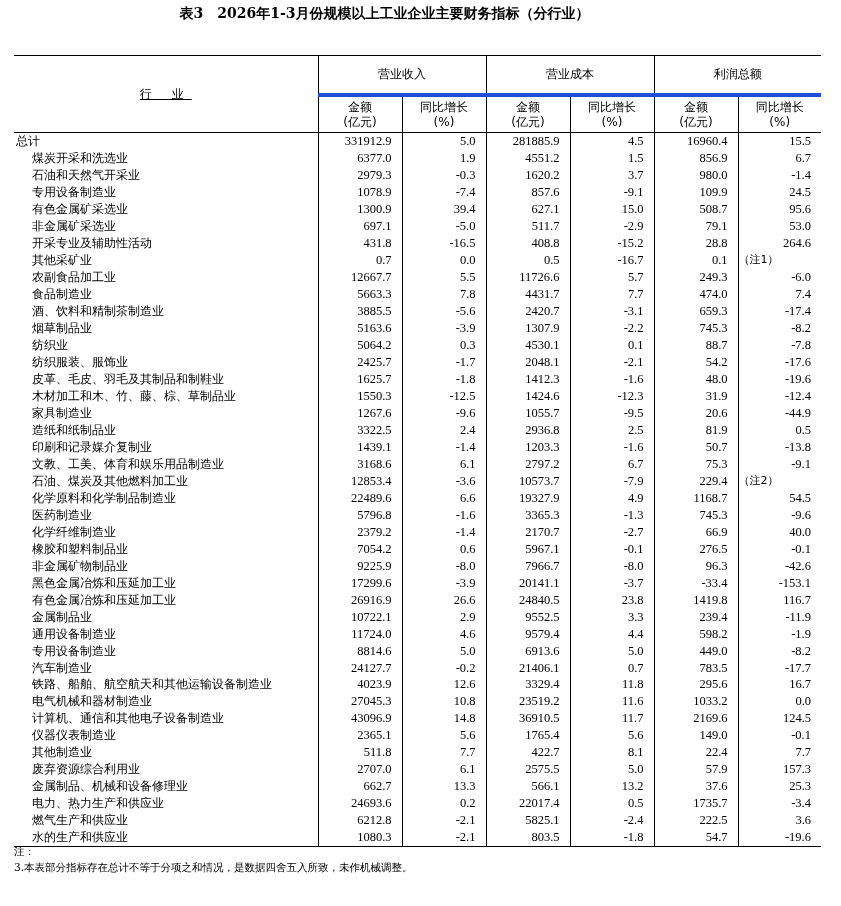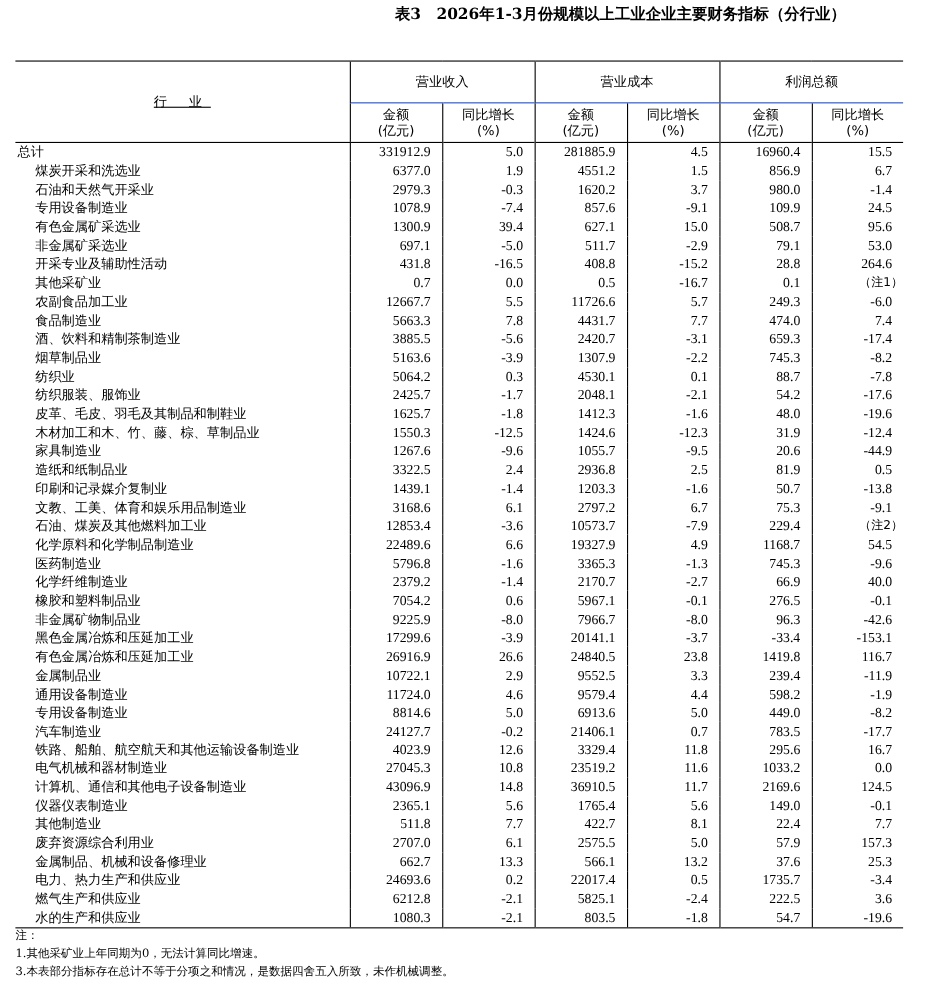--- a/index.html
+++ b/index.html
@@ -1,32 +1,32 @@
 <!DOCTYPE html>
 <html><head>
 <meta charset="utf-8">
 <style>
   html, body { margin: 0; padding: 0; background: #ffffff; }
   body { width: 841px; height: 906px; position: relative; overflow: hidden; color: #000; font-family: "DejaVu Sans", sans-serif; }
-  .title { position: absolute; top: 3px; left: 0; width: 769px; text-align: right; font-family: "DejaVu Serif", serif; font-weight: bold; font-size: 14px; line-height: 20px; }
+  .title { position: absolute; top: 3px; left: 0; width: 769px; text-align: center; font-family: "DejaVu Serif", serif; font-weight: bold; font-size: 14px; line-height: 20px; }
   .tbl { position: absolute; left: 14px; top: 55px; width: 807px; }
   table { border-collapse: collapse; width: 807px; table-layout: fixed; }
   col.c0 { width: 304px; } col.cn { width: 84px; } col.clast { width: 83px; }
   thead th { font-weight: normal; font-size: 12px; padding: 0; text-align: center; }
   thead tr.h1 th { height: 37px; border-top: 1.5px solid #000; }
   thead tr.h2 th { height: 35px; line-height: 15px; }
-  thead tr.h2 th { border-top: 1px solid #1d4ed8; }
+  thead tr.h2 th { border-top: 4px solid #1d4ed8; }
   thead tr.h2 { border-bottom: 1px solid #000; }
   th.rowhead { border-top: 1.5px solid #000; border-bottom: 1px solid #000; font-size: 12px; letter-spacing: 8px; text-decoration: underline; }
   .vl { border-left: 1px solid #000; }
   tbody td { height: 16.97px; padding: 0; font-size: 11.5px; line-height: 16px; white-space: nowrap; }
   tbody td.name { padding-left: 2px; font-size: 12px; }
   tbody td.name.sub { padding-left: 18px; }
   tbody td.num { text-align: right; padding-right: 10px; font-family: "Liberation Serif", serif; font-size: 12.5px; }
-  tbody td.num.note { text-align: right; padding-right: 0; font-family: "DejaVu Sans", sans-serif; font-size: 11px; }
+  tbody td.num.note { text-align: left; padding-right: 0; font-family: "DejaVu Sans", sans-serif; font-size: 11px; }
   tbody tr:last-child td { border-bottom: 1.5px solid #000; }
   .notes { position: absolute; left: 14px; top: 843px; font-family: "DejaVu Serif", serif; font-size: 10.5px; line-height: 16px; }
 </style>
 </head>
 <body>
 
 <div class="title">表3　2026年1-3月份规模以上工业企业主要财务指标（分行业）</div>
 
 <div class="tbl">
   <table>
@@ -451,15 +451,14 @@
           <td class="num vl">-1.8</td>
           <td class="num vl">54.7</td>
           <td class="num vl">-19.6</td>
         </tr>
       </tbody>
   </table>
 </div>
 
 <div class="notes">
   <div>注：</div>
-  <div>1.其他采矿业上年同期为0，无法计算同比增速。</div>
   <div>3.本表部分指标存在总计不等于分项之和情况，是数据四舍五入所致，未作机械调整。</div>
 </div>
 
 </body></html>

